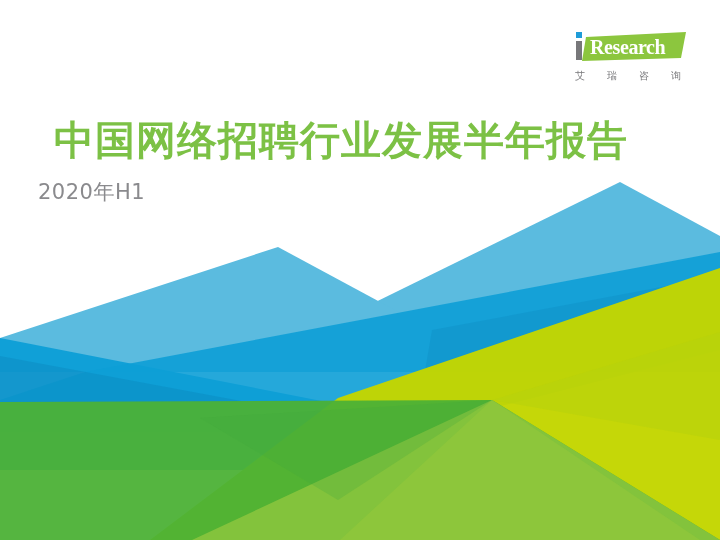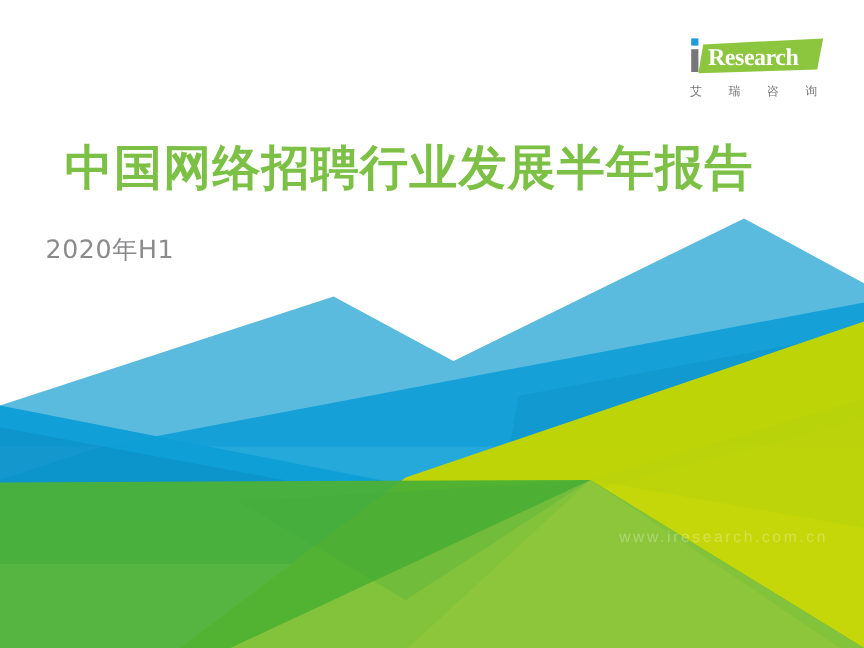--- a/index.html
+++ b/index.html
@@ -66,21 +66,21 @@
     line-height: 1.12;
     font-weight: bold;
     color: #7cc145;
     letter-spacing: 1px;
     font-family: "DejaVu Sans", "Liberation Sans", sans-serif;
     white-space: nowrap;
   }
   #subtitle {
     position: absolute;
     left: 38px;
-    top: 196px;
+    top: 180px;
     z-index: 5;
     margin: 0;
     font-size: 21px;
     line-height: 1.2;
     font-weight: normal;
     color: #8a8a8d;
     letter-spacing: 0.5px;
     font-family: "DejaVu Sans", "Liberation Sans", sans-serif;
   }
 
@@ -133,21 +133,20 @@
       <polygon points="192,540 492,400 720,540" fill="#8cc63e" opacity="0.85"></polygon>
 
       <polygon points="200,418 492,400 338,500" fill="#3fa93a" opacity="0.25"></polygon>
 
       <polygon points="492,400 720,332 720,440" fill="#b7d20c" opacity="0.55"></polygon>
 
       <polygon points="340,540 492,400 700,540" fill="#9ac93a" opacity="0.45"></polygon>
     </g>
   </svg>
 
-  <div id="watermark">www.iresearch.com.cn</div>
 
   <div id="logo-block">
     <svg id="logo-mark" viewBox="0 0 120 34" preserveAspectRatio="xMidYMid meet" aria-hidden="true">
 
       <polygon points="18,7 118,2 113,28 14,31" fill="#8cc63e"></polygon>
 
       <rect x="8" y="11" width="6" height="19" fill="#77777a"></rect>
 
       <rect x="8" y="2" width="6" height="6" fill="#1f9cd8"></rect>
 

